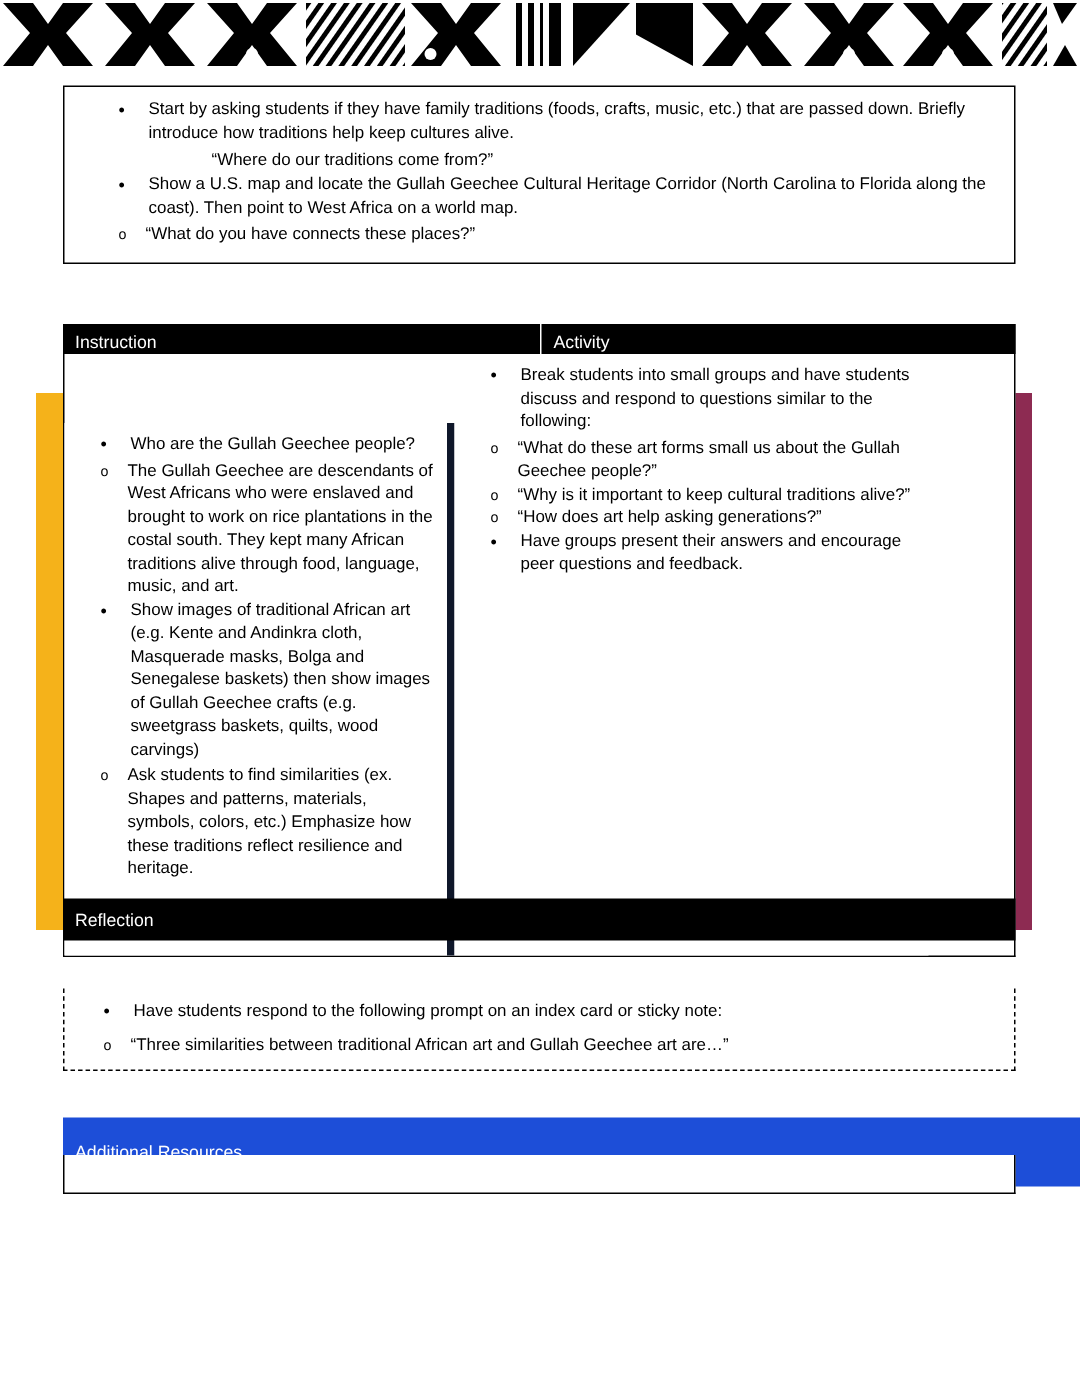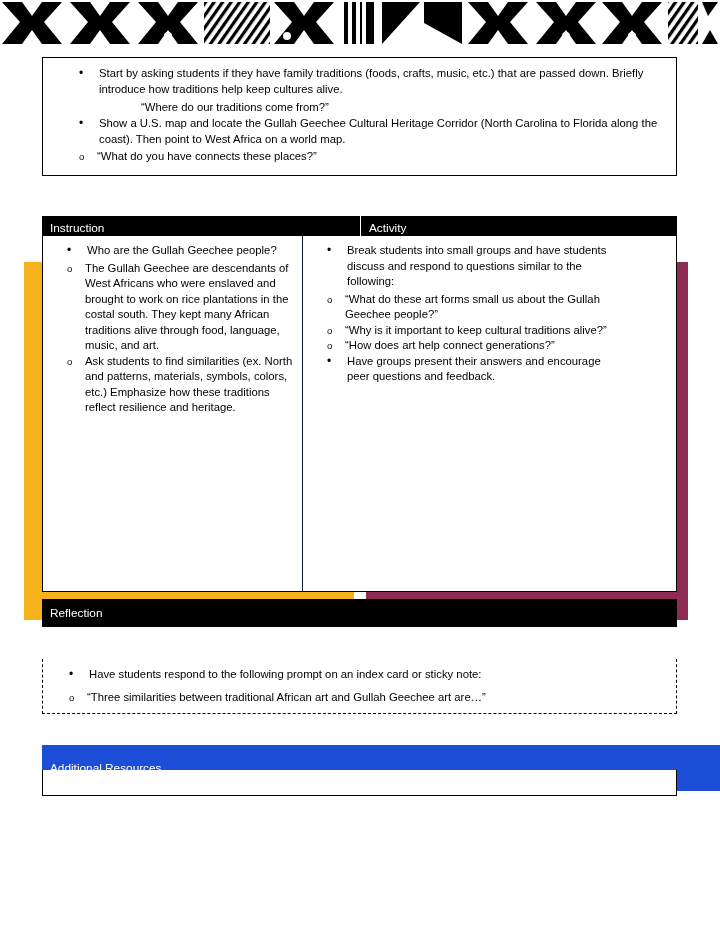--- a/index.html
+++ b/index.html
@@ -134,22 +134,23 @@
     background: #ffffff;
     border: 1px solid #000000;
     border-top: none;
   }
   .cell {
     padding: 7px 8px 10px 2px;
     background: #ffffff;
   }
   .cell-instruction {
     width: 260px;
-    border-right: 1px solid #0f172a;
+    border-right: 5px solid #0f172a;
     min-height: 355px;
+    margin-top: 46px;
   }
   .cell-activity {
     width: 316px;
     min-height: 355px;
   }
   .cell ul.lvl1 > li { padding-left: 42px; }
   .cell ul.lvl1 > li::before { left: 22px; }
   .cell ul.lvl2 > li { padding-left: 40px; }
   .cell ul.lvl2 > li::before { left: 22px; }
 
@@ -284,42 +285,47 @@
         <ul class="lvl1">
           <li>
             <span>Who are the Gullah Geechee people?</span>
           </li>
         </ul>
         <ul class="lvl2">
           <li>
             <span>The Gullah Geechee are descendants of West Africans who were enslaved and brought to work on rice plantations in the costal south. They kept many African traditions alive through food, language, music, and art.</span>
           </li>
         </ul>
+        <ul class="lvl1">
+          <li>
+            <span>Show images of traditional African art (e.g. Kente and Andinkra cloth, Masquerade masks, Bolga and Senegalese baskets) then show images of Gullah Geechee crafts (e.g. sweetgrass baskets, quilts, wood carvings)</span>
+          </li>
+        </ul>
         <ul class="lvl2">
           <li>
-            <span>Ask students to find similarities (ex. North and patterns, materials, symbols, colors, etc.) Emphasize how these traditions reflect resilience and heritage.</span>
+            <span>Ask students to find similarities (ex. Shapes and patterns, materials, symbols, colors, etc.) Emphasize how these traditions reflect resilience and heritage.</span>
           </li>
         </ul>
       </div>
 
       <div class="cell cell-activity">
         <ul class="lvl1">
           <li>
             <span>Break students into small groups and have students discuss and respond to questions similar to the following:</span>
           </li>
         </ul>
         <ul class="lvl2">
           <li>
             <span>“What do these art forms small us about the Gullah Geechee people?”</span>
           </li>
           <li>
             <span>“Why is it important to keep cultural traditions alive?”</span>
           </li>
           <li>
-            <span>“How does art help connect generations?”</span>
+            <span>“How does art help asking generations?”</span>
           </li>
         </ul>
         <ul class="lvl1">
           <li>
             <span>Have groups present their answers and encourage peer questions and feedback.</span>
           </li>
         </ul>
       </div>
 
     </div>

